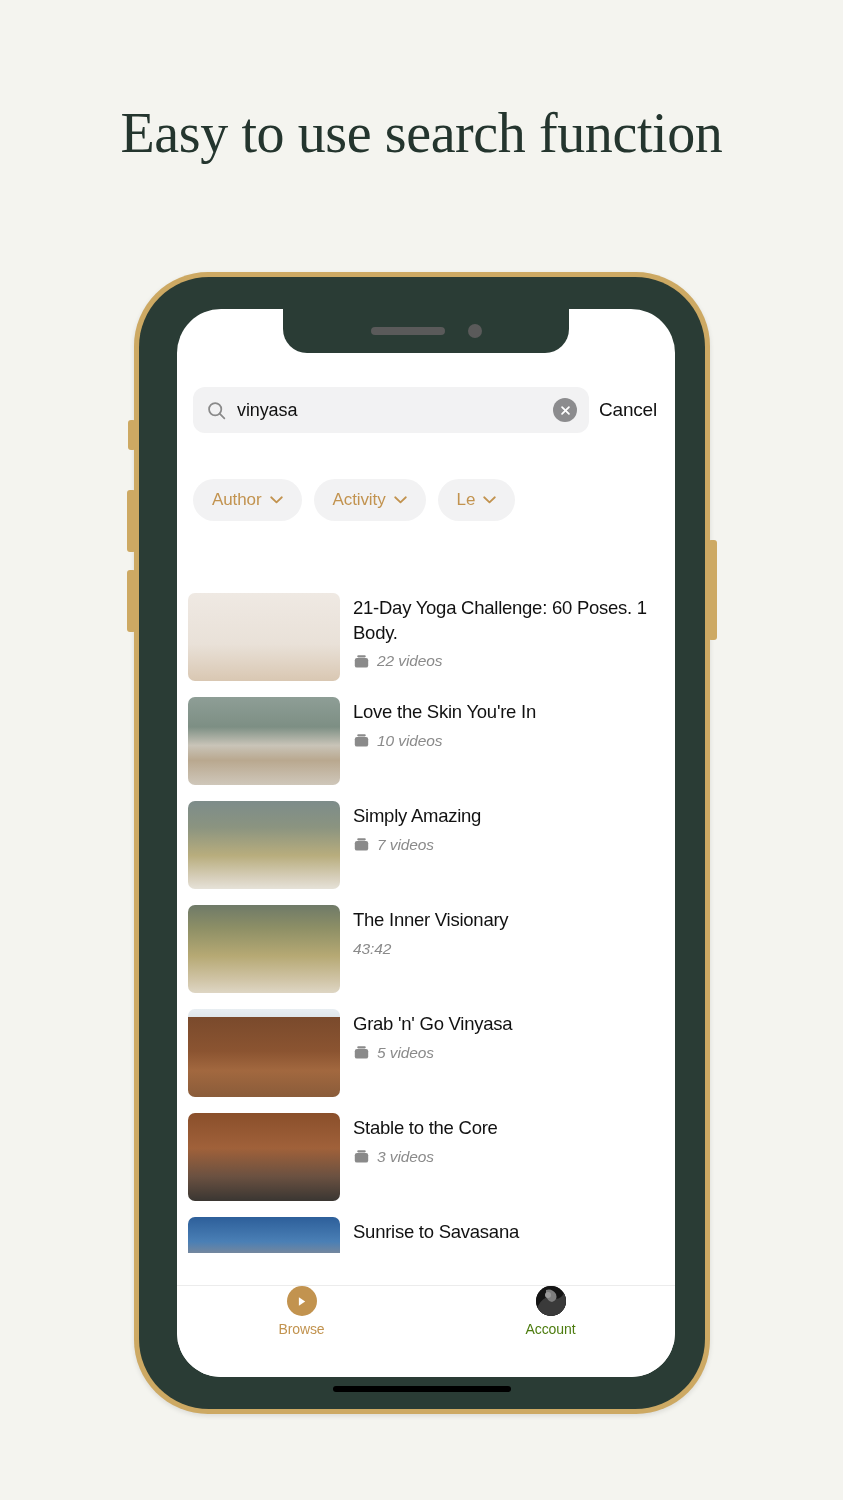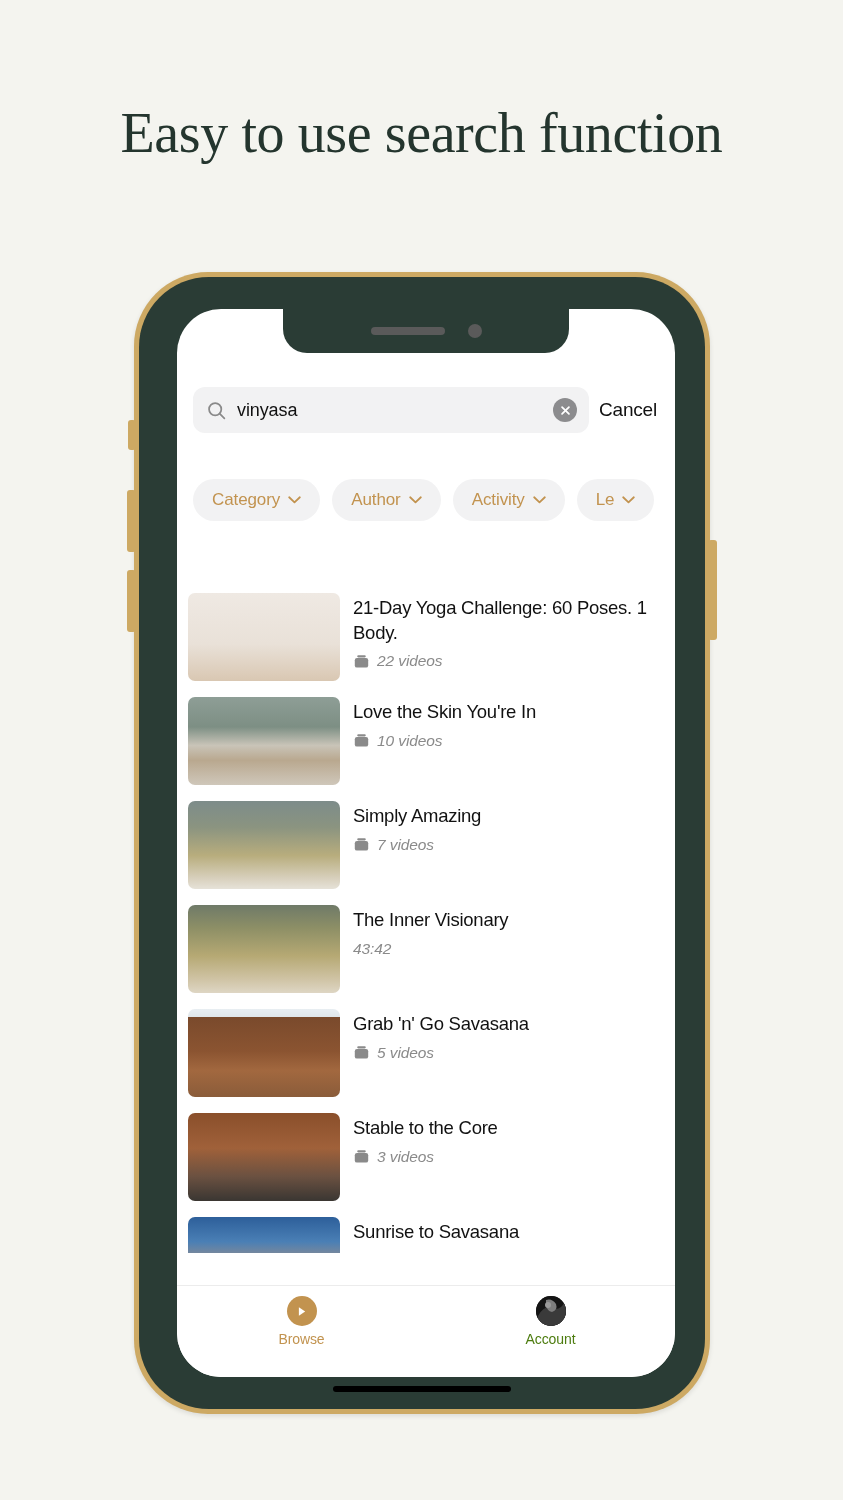--- a/index.html
+++ b/index.html
@@ -250,21 +250,20 @@
   }
 
   
   .tab-bar {
     flex: none;
     height: 92px;
     background: #ffffff;
     border-top: 1px solid #ececec;
     display: flex;
     align-items: flex-start;
-    padding-top: 10px;
   }
   .tab {
     flex: 1 1 0;
     display: flex;
     flex-direction: column;
     align-items: center;
     gap: 5px;
     cursor: pointer;
   }
   .tab-icon-play {
@@ -318,26 +317,20 @@
                 <line x1="3.3" y1="3.3" x2="10.7" y2="10.7" stroke="#fff" stroke-width="1.9" stroke-linecap="round"></line>
                 <line x1="10.7" y1="3.3" x2="3.3" y2="10.7" stroke="#fff" stroke-width="1.9" stroke-linecap="round"></line>
               </svg>
             </div>
           </div>
           <div class="cancel-btn">Cancel</div>
         </div>
 
         <div class="chips-row">
           <div class="chip">
-            <span class="chip-label">Category</span>
-            <svg class="chevron" viewBox="0 0 14 9" fill="none">
-              <path d="M1 1.4 L7 7.2 L13 1.4" stroke="#c2934f" stroke-width="2" stroke-linecap="round" stroke-linejoin="round"></path>
-            </svg>
-          </div>
-          <div class="chip">
             <span class="chip-label">Author</span>
             <svg class="chevron" viewBox="0 0 14 9" fill="none">
               <path d="M1 1.4 L7 7.2 L13 1.4" stroke="#c2934f" stroke-width="2" stroke-linecap="round" stroke-linejoin="round"></path>
             </svg>
           </div>
           <div class="chip">
             <span class="chip-label">Activity</span>
             <svg class="chevron" viewBox="0 0 14 9" fill="none">
               <path d="M1 1.4 L7 7.2 L13 1.4" stroke="#c2934f" stroke-width="2" stroke-linecap="round" stroke-linejoin="round"></path>
             </svg>
@@ -395,21 +388,21 @@
               <div class="meta">
                 <div class="result-title">The Inner Visionary</div>
                 <div class="sub-row">
                   <span class="sub-text">43:42</span>
                 </div>
               </div>
             </div>
             <div class="result-item">
               <div class="thumb" style="background-image: linear-gradient(rgb(232, 238, 242) 0%, rgb(223, 230, 234) 9%, rgb(122, 74, 44) 9%, rgb(139, 84, 49) 48%, rgb(162, 104, 63) 70%, rgb(138, 92, 58) 100%), radial-gradient(at 46% 60%, rgb(216, 205, 190) 0%, rgba(216, 205, 190, 0) 18%); background-blend-mode: normal;"></div>
               <div class="meta">
-                <div class="result-title">Grab 'n' Go Savasana</div>
+                <div class="result-title">Grab 'n' Go Vinyasa</div>
                 <div class="sub-row">
                   <svg class="stack-icon" viewBox="0 0 17 17">
                     <rect x="4.2" y="2.2" width="8.6" height="2.2" rx="1.1" fill="#8a8a8a"></rect>
                     <rect x="1.8" y="5.0" width="13.4" height="9.6" rx="2.2" fill="#8a8a8a"></rect>
                   </svg>
                   <span class="sub-text">5 videos</span>
                 </div>
               </div>
             </div>
             <div class="result-item">

